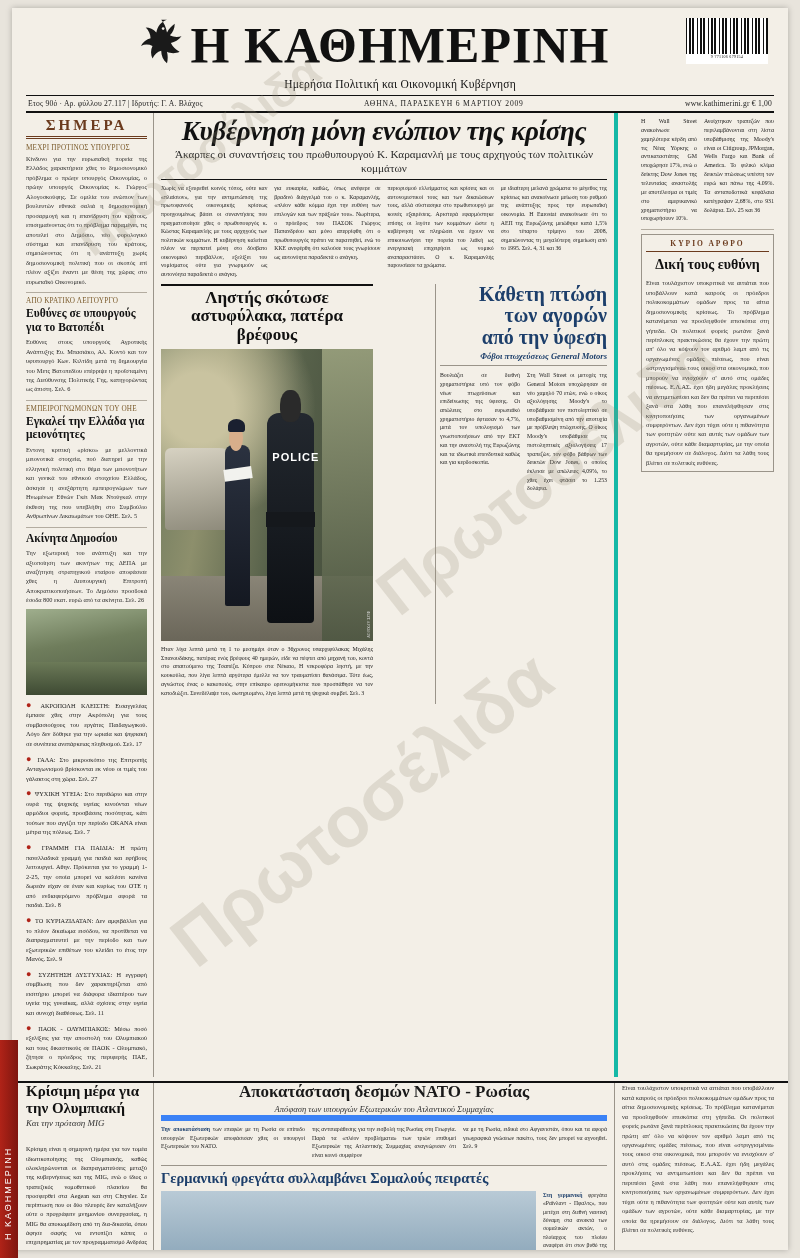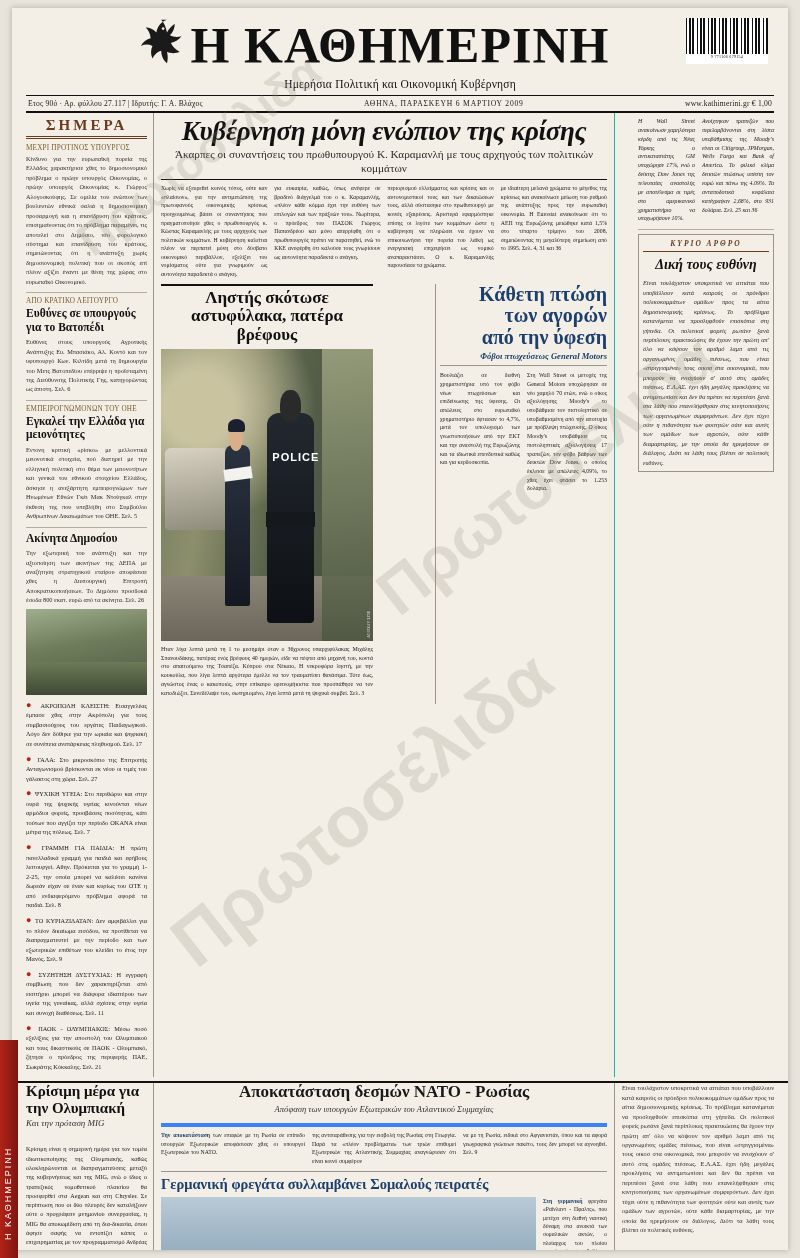--- a/index.html
+++ b/index.html
@@ -38,21 +38,21 @@
     display:flex; justify-content:space-between; align-items:center;
     font-size:7.6px; padding:3px 2px 3px 2px; letter-spacing:0.2px;
   }
   .mast-info .mid { letter-spacing:0.8px; }
   .mast-rule2 { border-top:2px solid #111; }
 
   
   .body-wrap { display:flex; padding:0 14px; }
   .col-left { width:128px; flex:none; padding-right:6px; border-right:1px solid #9a948a; }
   .col-mid { flex:1; padding:0 7px; }
-  .col-right { width:160px; flex:none; padding-left:23px; border-left:1px solid #14b8a6;font-style:italic; }
+  .col-right { width:160px; flex:none; padding-left:23px; border-left:4px solid #14b8a6; }
 
   
   .simera { text-align:center; font-size:15px; letter-spacing:3px; color:#6b3b1e; padding:4px 0 2px; font-weight:bold;}
   .simera-rule { border-top:1px solid #6b3b1e; border-bottom:1px solid #6b3b1e; height:3px; margin-bottom:5px;}
   .kicker { font-size:7.2px; color:#7a5a2a; letter-spacing:0.2px; margin:4px 0 2px; }
   .l-head { font-size:11.5px; font-weight:bold; line-height:1.18; color:#111; margin-bottom:3px; }
   .l-body { font-size:6.3px; line-height:1.5; text-align:justify; color:#2a2a2a; }
   .sep { border-top:1px solid #b3aca0; margin:6px 0 4px; }
   .bullet-list { font-size:6.3px; line-height:1.52; text-align:justify; }
   .bullet-list p { margin:0 0 6px; }
@@ -126,21 +126,21 @@
 
   
   .band2 { display:flex; padding:0 14px; margin-top:4px; border-top:2px solid #111; }
   .b2-l { width:128px; flex:none; padding-right:6px; border-right:1px solid #9a948a; }
   .b2-m { flex:1; padding:0 7px; }
   .b2-r { width:160px; flex:none; padding-left:7px; border-left:1px solid #9a948a; }
   .b2-head { font-size:15px; font-weight:bold; line-height:1.1; color:#111; }
   .b2-sub { font-size:9px; font-style:italic; color:#333; margin:2px 0 16px; }
   .b2-body { font-size:6.2px; line-height:1.5; text-align:justify; }
   .nato-head { font-size:17px; font-weight:bold; text-align:center; line-height:1.1; }
-  .nato-sub { font-size:8.6px; font-style:italic; text-align:center; color:#333; margin:2px 0 4px; padding-bottom:9px; border-bottom:4px solid #3b82f6;}
+  .nato-sub { font-size:8.6px; font-style:italic; text-align:center; color:#333; margin:2px 0 4px; padding-bottom:1px; border-bottom:6px solid #3b82f6;}
   .nato-cols { display:flex; gap:7px; font-size:5.8px; line-height:1.5; text-align:justify;}
   .nato-cols > div { flex:1; }
   .nato-cols .blue { color:#1d3f6b; font-weight:bold; }
   .frig-head { font-size:14.5px; font-weight:bold; color:#1d3f6b; margin:5px 0 4px; border-top:1px solid #9a948a; padding-top:4px;}
   .frig-wrap { display:flex; gap:7px; }
   .frig-photo { flex:1; height:150px; position:relative; overflow:hidden;
     background:linear-gradient(180deg,#9fb8c9 0%,#7d9fb4 40%,#4e6b7d 70%,#2f4454 100%); }
   .fp-sky { position:absolute; left:0; top:0; width:100%; height:42%; background:linear-gradient(#b9cad6,#90aabc);}
   .frig-side { width:64px; flex:none; font-size:5.6px; line-height:1.5; text-align:justify;}
   .frig-side .blue { color:#1d3f6b; font-weight:bold; }

